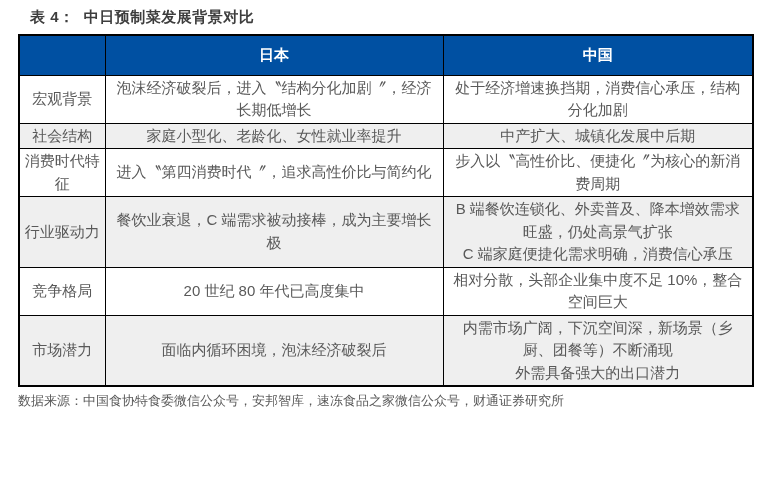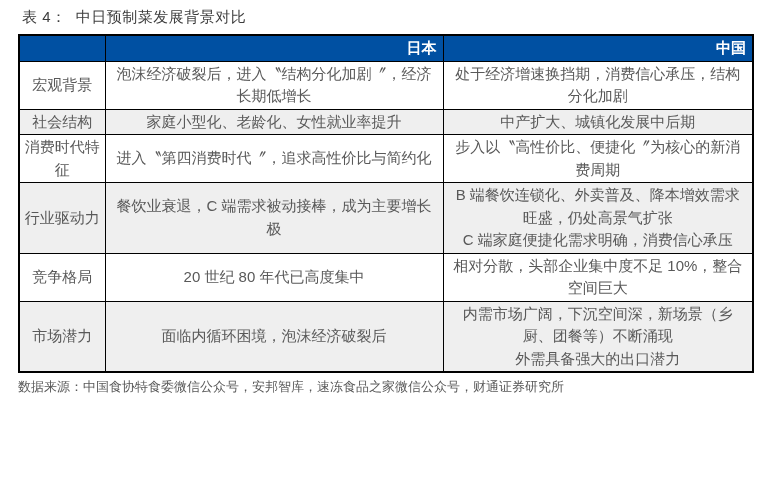--- a/index.html
+++ b/index.html
@@ -15,23 +15,23 @@
     margin: 0; padding: 0;
     width: 766px; height: 482px;
     background: #ffffff;
     font-family: "Liberation Sans", "DejaVu Sans", sans-serif;
     color: var(--body-text);
     overflow: hidden;
   }
   .page { padding: 6px 14px 0 18px; }
   .title {
     font-size: 15px;
-    font-weight: normal;
+    font-weight: bold;
     color: var(--title-text);
-    margin: 2px 0 7px 4px;
+    margin: 2px 0 7px 12px;
     letter-spacing: 0.5px;
     white-space: pre;
   }
   table.cmp {
     border-collapse: collapse;
     width: 734px;
     table-layout: fixed;
     border: 2px solid var(--border);
   }
   col.c1 { width: 86px; }
@@ -42,23 +42,22 @@
     text-align: center;
     vertical-align: middle;
     padding: 1px 6px;
     font-size: 15px;
     line-height: 1.5;
   }
   .cmp thead th {
     background: var(--header-bg);
     color: var(--header-text);
     font-weight: bold;
-    height: 26px;
+    height: 40px;
     padding: 0 6px;
-    text-align: right;
   }
   .cmp tbody tr:nth-child(even) td { background: var(--zebra); }
   .cmp td.lbl { padding: 1px 4px; }
   .source {
     font-size: 13px;
     color: var(--body-text);
     margin-top: 5px;
     white-space: nowrap;
   }
 </style>

